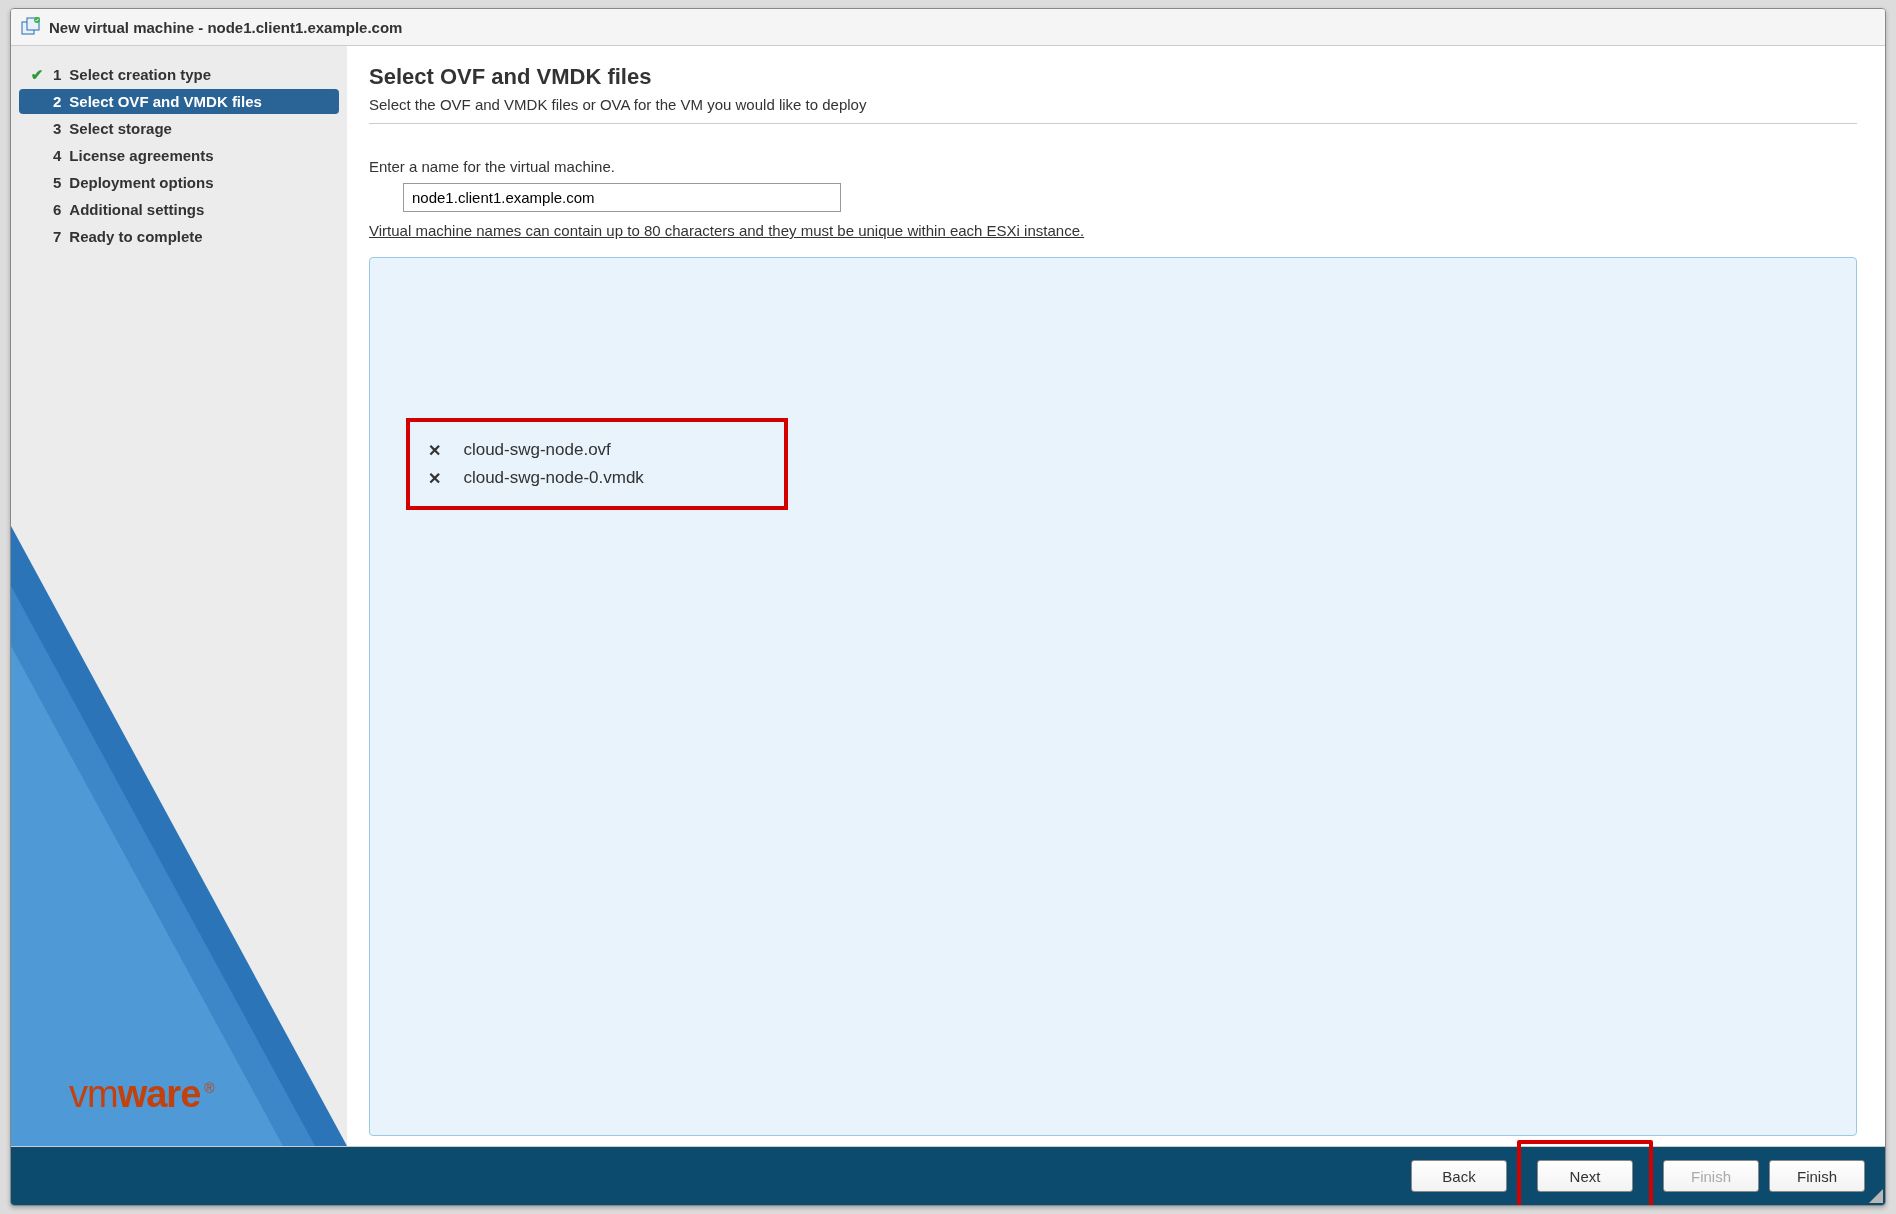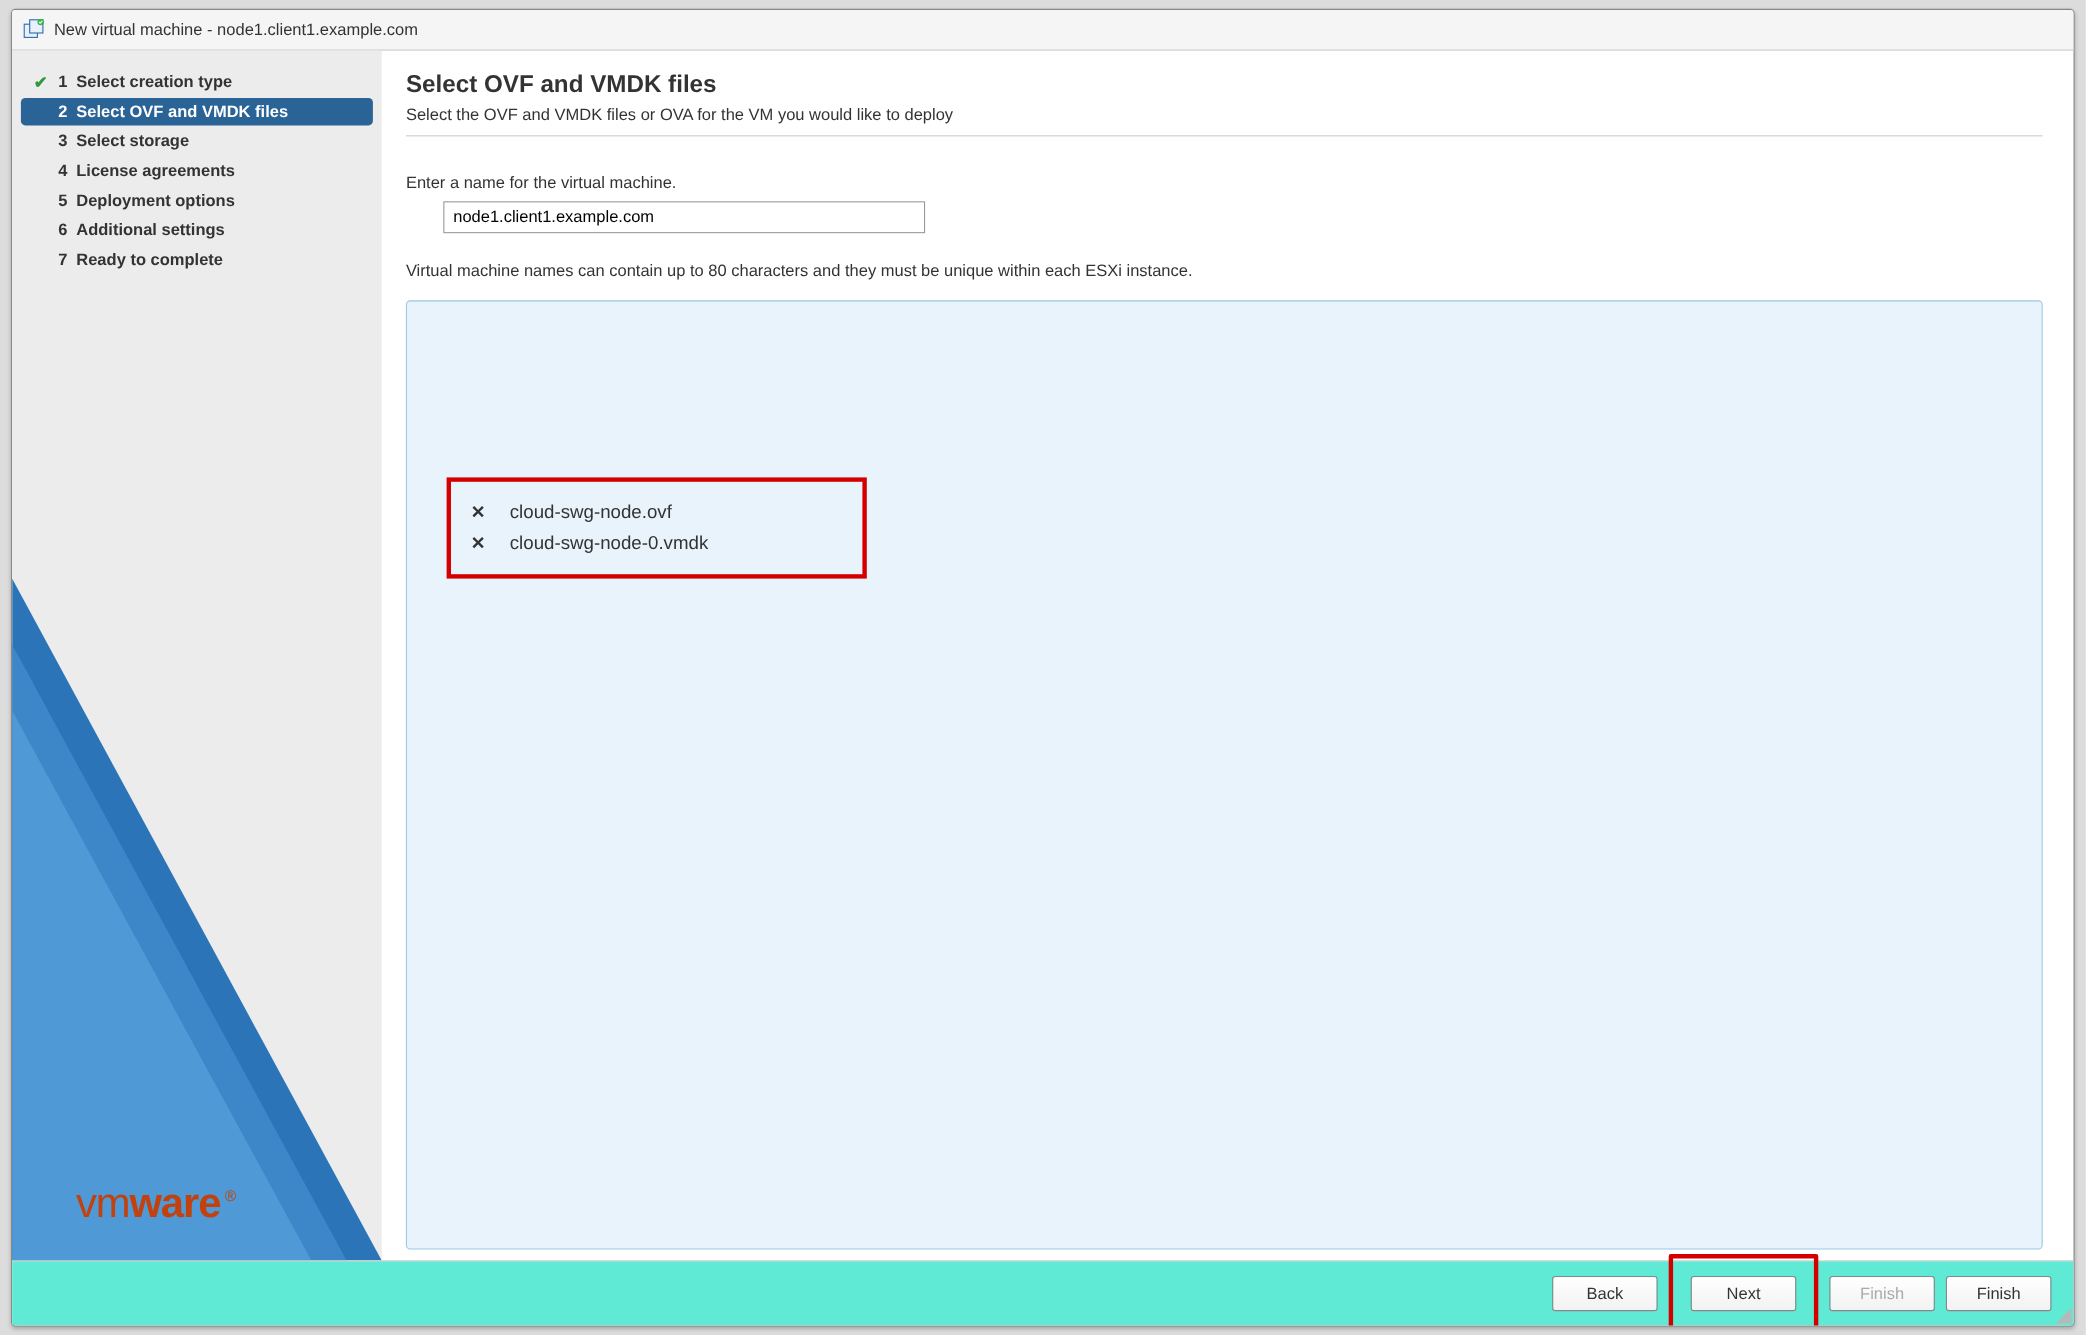--- a/index.html
+++ b/index.html
@@ -34,21 +34,21 @@
     background: #f5f5f5;
     border-bottom: 1px solid #ccc;
     display: flex;
     align-items: center;
     padding: 0 10px;
     gap: 8px;
   }
   .title-icon svg { display:block; }
   .title-text {
     font-size: 15px;
-    font-weight: normal;
+    font-weight: bold;
     color: #333;
   }
   .body {
     flex: 1;
     display: flex;
     min-height: 0;
   }
   .sidebar {
     width: 336px;
     position: relative;
@@ -155,22 +155,23 @@
     width: 420px;
     padding: 5px 8px;
     font-size: 15px;
     border: 1px solid #999;
     background:#fff;
     margin-left:34px;
   }
   .hint {
     font-size: 15px;
     color: #333;
-    margin-top: 26px;
+    margin-top: 10px;
     margin-bottom: 18px;
+    text-decoration: underline;
   }
   .dropzone {
     flex: 1;
     border: 1px solid #9bc8e6;
     background: #e8f3fb;
     border-radius: 4px;
     position: relative;
     min-height: 360px;
   }
   .file-box {
@@ -192,21 +193,21 @@
   .file-row .remove {
     font-weight: bold;
     cursor: pointer;
     color:#333;
     font-size:16px;
   }
 
   .footer {
     height: 58px;
     border-top: 1px solid #ccc;
-    background:#5eead4;
+    background:#0c4a6e;
     display: flex;
     align-items: center;
     justify-content: flex-end;
     padding: 0 20px;
     gap: 10px;
     position: relative;
   }
   .btn {
     min-width: 96px;
     height: 32px;

